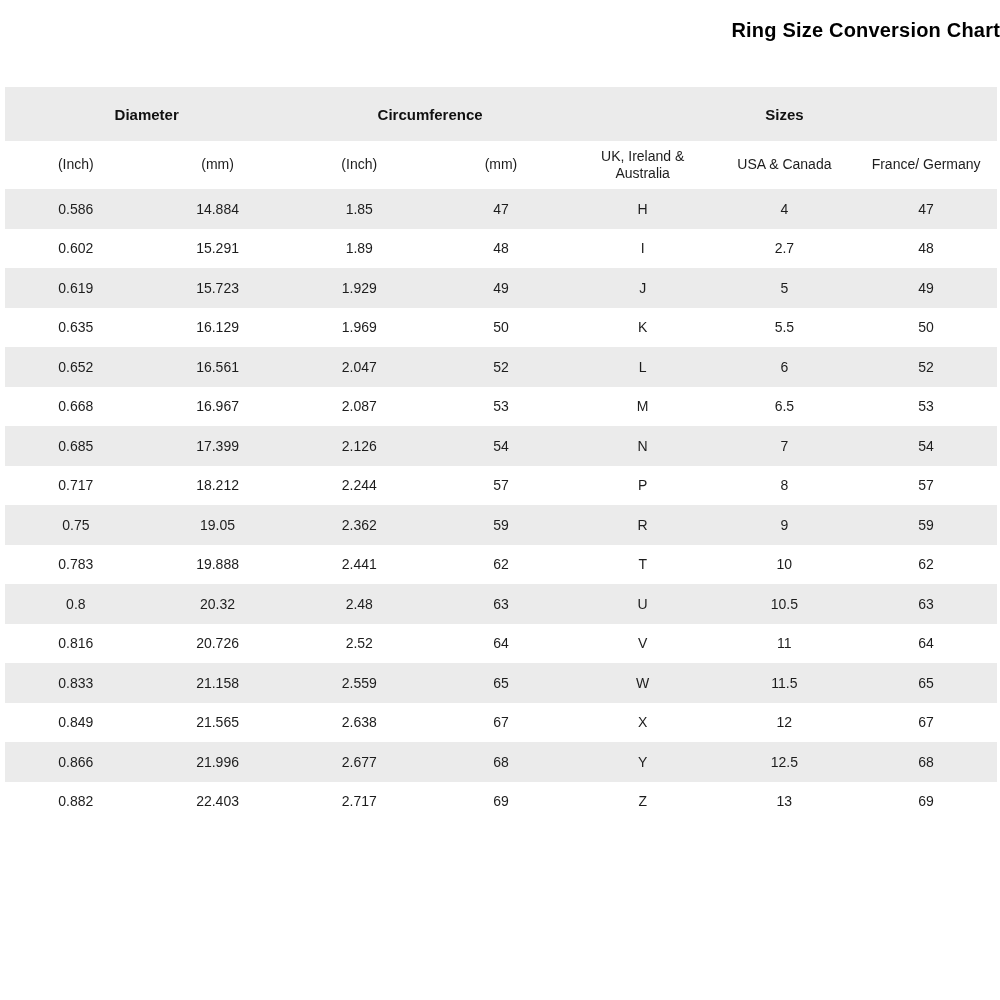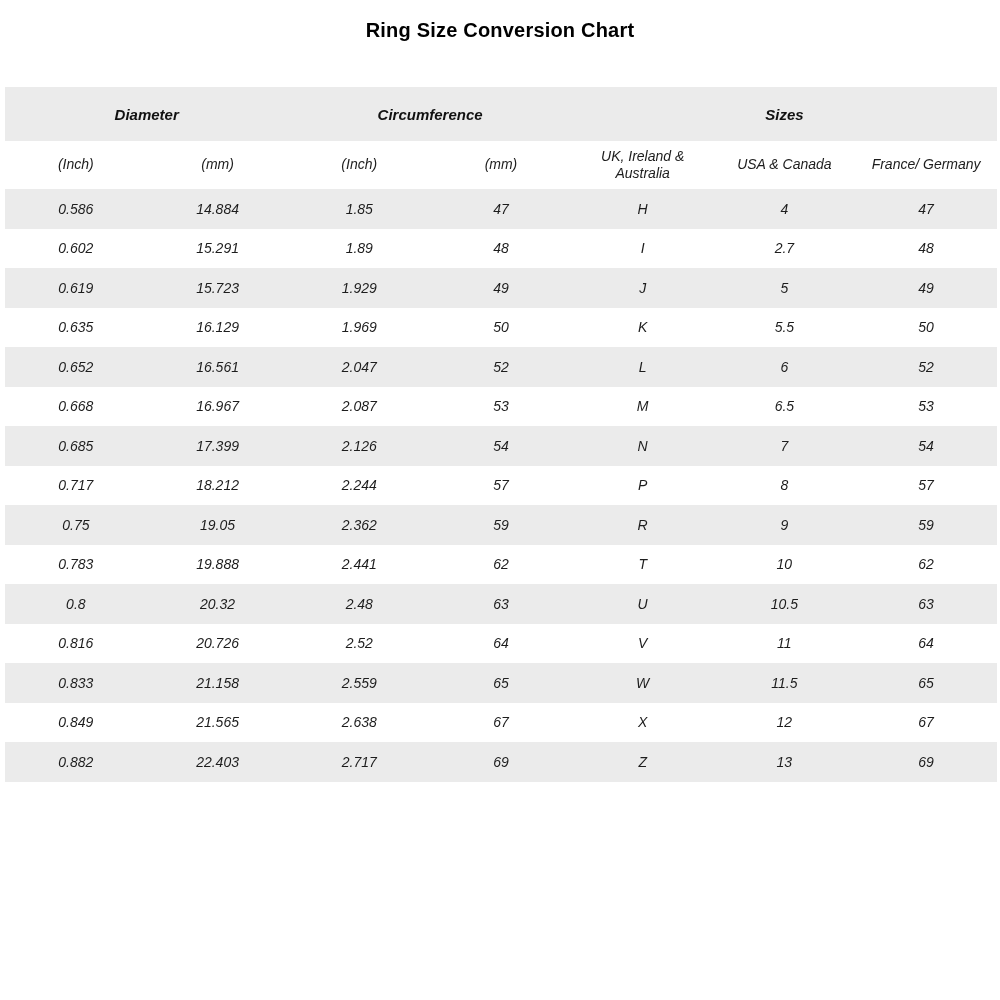--- a/index.html
+++ b/index.html
@@ -9,34 +9,33 @@
   }
   body {
     width: 1000px;
     height: 1000px;
     font-family: "Liberation Sans", sans-serif;
     color: #1d1d1d;
     -webkit-font-smoothing: antialiased;
   }
   .page-title {
     margin: 19px 0 16px 0;
-    text-align: center;
+    text-align: right;
     font-size: 20px;
     font-weight: bold;
     color: #000000;
     letter-spacing: 0.2px;
   }
   .table-wrap {
     margin: 45px 3px 0 5px;
   }
   table.conversion-table {
     width: 100%;
     border-collapse: collapse;
     table-layout: fixed;
-    font-style: italic;
   }
   table.conversion-table th,
   table.conversion-table td {
     text-align: center;
     vertical-align: middle;
     padding: 0 4px;
     overflow: hidden;
   }
   tr.group-row th {
     background: #ebebeb;
@@ -219,20 +218,29 @@
         <tr>
           <td>0.849</td>
           <td>21.565</td>
           <td>2.638</td>
           <td>67</td>
           <td>X</td>
           <td>12</td>
           <td>67</td>
         </tr>
         <tr>
+          <td>0.866</td>
+          <td>21.996</td>
+          <td>2.677</td>
+          <td>68</td>
+          <td>Y</td>
+          <td>12.5</td>
+          <td>68</td>
+        </tr>
+        <tr>
           <td>0.882</td>
           <td>22.403</td>
           <td>2.717</td>
           <td>69</td>
           <td>Z</td>
           <td>13</td>
           <td>69</td>
         </tr>
       </tbody>
   </table>

